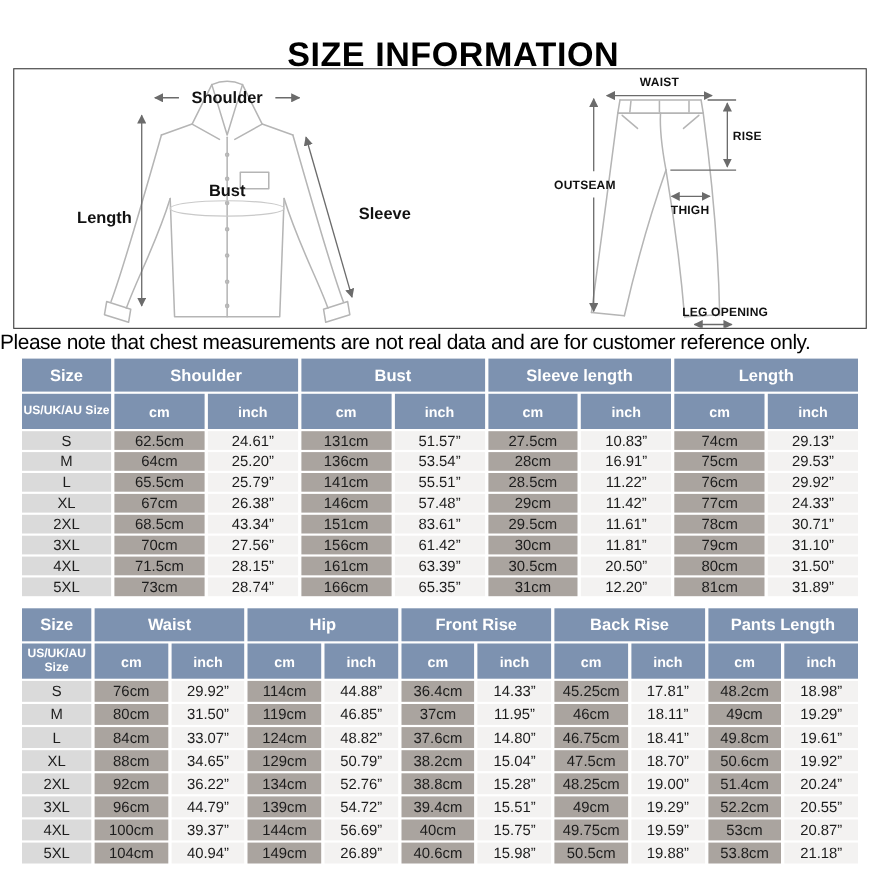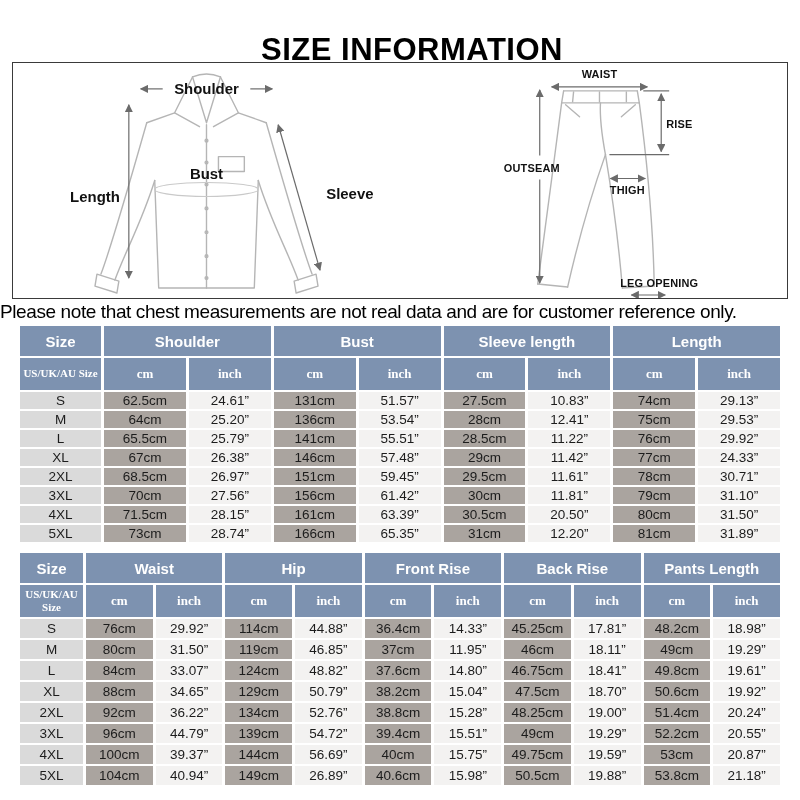--- a/index.html
+++ b/index.html
@@ -19,21 +19,21 @@
   .diagram-box svg{flex:1 1 50%;height:100%;}
   .note{position:absolute;top:301px;left:0;width:664px;text-align:center;
         font-size:19px;letter-spacing:-0.4px;white-space:nowrap;color:#000;}
   .size-table{position:absolute;left:17px;width:766px;border-collapse:separate;
               border-spacing:3px 2px;table-layout:fixed;}
   .t0{top:324px;}
   .t1{top:551px;}
   .size-table th,.size-table td{padding:0;text-align:center;vertical-align:middle;overflow:hidden;}
   .h-size,.h-group{background:var(--header-bg);color:#fff;font-size:15px;font-weight:bold;height:30px;}
   .h-sub{background:var(--header-bg);color:#fff;font-weight:bold;height:32px;
-         font-family:Liberation Serif, serif;font-size:13px;}
+         font-family:Liberation Sans, sans-serif;font-size:13px;}
   .h-sizesub{font-size:11px;line-height:1.2;}
   .c-size{background:var(--size-bg);}
   .c-cm{background:var(--cm-bg);}
   .c-inch{background:var(--inch-bg);}
   .t0 tbody td{height:17px;}
   .t1 tbody td{height:19px;}
   .size-table tbody td{font-size:13.5px;color:#1c1c1c;}
   .t0 .col-size{width:81px;}
   .t1 .col-size{width:63px;}
   
@@ -191,21 +191,21 @@
           <td class="c-cm">74cm</td>
           <td class="c-inch">29.13”</td>
         </tr>
         <tr>
           <td class="c-size">M</td>
           <td class="c-cm">64cm</td>
           <td class="c-inch">25.20”</td>
           <td class="c-cm">136cm</td>
           <td class="c-inch">53.54”</td>
           <td class="c-cm">28cm</td>
-          <td class="c-inch">12.41”</td>
+          <td class="c-inch">16.91”</td>
           <td class="c-cm">75cm</td>
           <td class="c-inch">29.53”</td>
         </tr>
         <tr>
           <td class="c-size">L</td>
           <td class="c-cm">65.5cm</td>
           <td class="c-inch">25.79”</td>
           <td class="c-cm">141cm</td>
           <td class="c-inch">55.51”</td>
           <td class="c-cm">28.5cm</td>
@@ -220,23 +220,23 @@
           <td class="c-cm">146cm</td>
           <td class="c-inch">57.48”</td>
           <td class="c-cm">29cm</td>
           <td class="c-inch">11.42”</td>
           <td class="c-cm">77cm</td>
           <td class="c-inch">24.33”</td>
         </tr>
         <tr>
           <td class="c-size">2XL</td>
           <td class="c-cm">68.5cm</td>
-          <td class="c-inch">26.97”</td>
+          <td class="c-inch">43.34”</td>
           <td class="c-cm">151cm</td>
-          <td class="c-inch">59.45”</td>
+          <td class="c-inch">83.61”</td>
           <td class="c-cm">29.5cm</td>
           <td class="c-inch">11.61”</td>
           <td class="c-cm">78cm</td>
           <td class="c-inch">30.71”</td>
         </tr>
         <tr>
           <td class="c-size">3XL</td>
           <td class="c-cm">70cm</td>
           <td class="c-inch">27.56”</td>
           <td class="c-cm">156cm</td>

